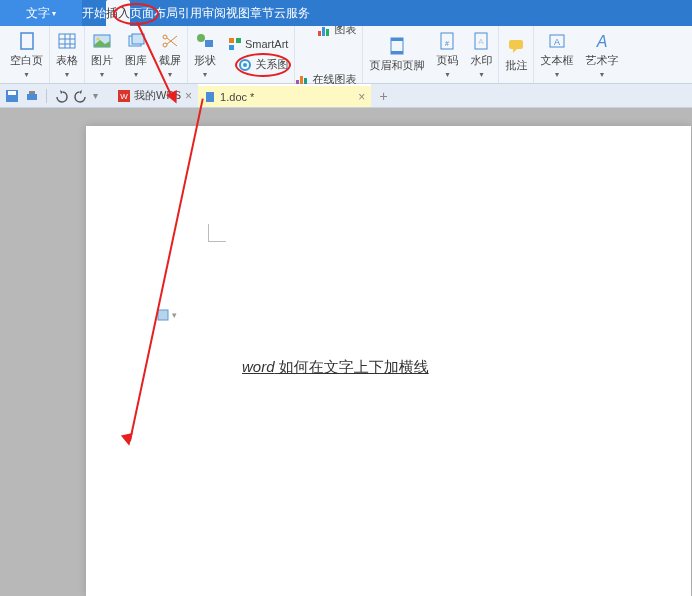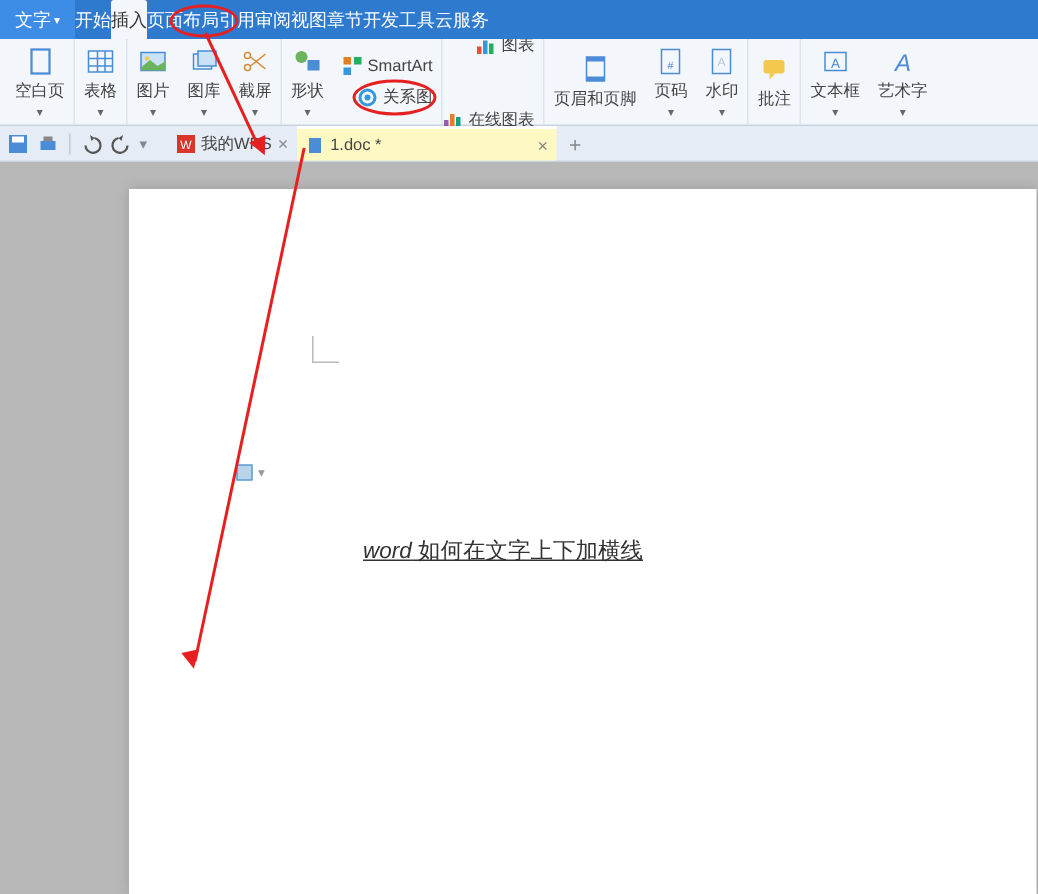--- a/index.html
+++ b/index.html
@@ -1,19 +1,19 @@
 <!DOCTYPE html>
 <html><head>
   <meta charset="utf-8">
   <style>
     * { box-sizing: border-box; margin: 0; padding: 0; font-family: "Microsoft YaHei", sans-serif; }
     body { width: 692px; height: 596px; background: #b8b8b8; overflow: hidden; position: relative; }
     
     .menubar { background: #2e7acf; height: 26px; display: flex; align-items: center; position: relative; }
-    .menu-main { background: #3d8de6; color: white; font-size: 12px; padding: 4px 10px; display: flex; align-items: center; gap: 2px; height: 100%; }
+    .menu-main { background: #3d8de6; color: white; font-size: 12px; padding: 4px 26px; display: flex; align-items: center; gap: 2px; height: 100%; }
     .menu-main .arrow { font-size: 8px; }
     .menu-item { color: white; font-size: 12px; padding: 0 0; cursor: pointer; height: 100%; display: flex; align-items: center; }
     .menu-item.active { background: #f3f6fa; color: #333; border-radius: 2px 2px 0 0; }
     
     .ribbon { background: #f3f6fa; height: 58px; display: flex; align-items: center; padding: 0 4px; border-bottom: 1px solid #c9d3e0; }
     .ribbon-group { display: flex; flex-direction: column; align-items: center; padding: 0 6px; height: 100%; justify-content: space-around; border-right: 1px solid #dde4ee; }
     .ribbon-group.no-border { border-right: none; }
     .ribbon-btn { display: flex; flex-direction: column; align-items: center; font-size: 11px; color: #444; cursor: pointer; gap: 2px; }
     .ribbon-btn .icon-box { width: 20px; height: 20px; }
     .ribbon-btn.small-row { flex-direction: row; gap: 3px; font-size: 11px; padding: 1px 0; }
@@ -55,21 +55,20 @@
     <span>文字</span>
     <span class="arrow">▾</span>
   </div>
   <div class="menu-item">开始</div>
   <div class="menu-item active">插入</div>
   <div class="menu-item">页面布局</div>
   <div class="menu-item">引用</div>
   <div class="menu-item">审阅</div>
   <div class="menu-item">视图</div>
   <div class="menu-item">章节</div>
-  <div class="menu-item">开发工具</div>
   <div class="menu-item">云服务</div>
 </div>
 
 <div class="ribbon">
   <div class="ribbon-group">
     <div class="ribbon-btn">
       <svg class="icon-box" viewBox="0 0 20 20">
           <rect x="4" y="2" width="12" height="16" fill="none" stroke="#4a8cd6" stroke-width="1.5"></rect>
         </svg>
       <span>空白页</span>

